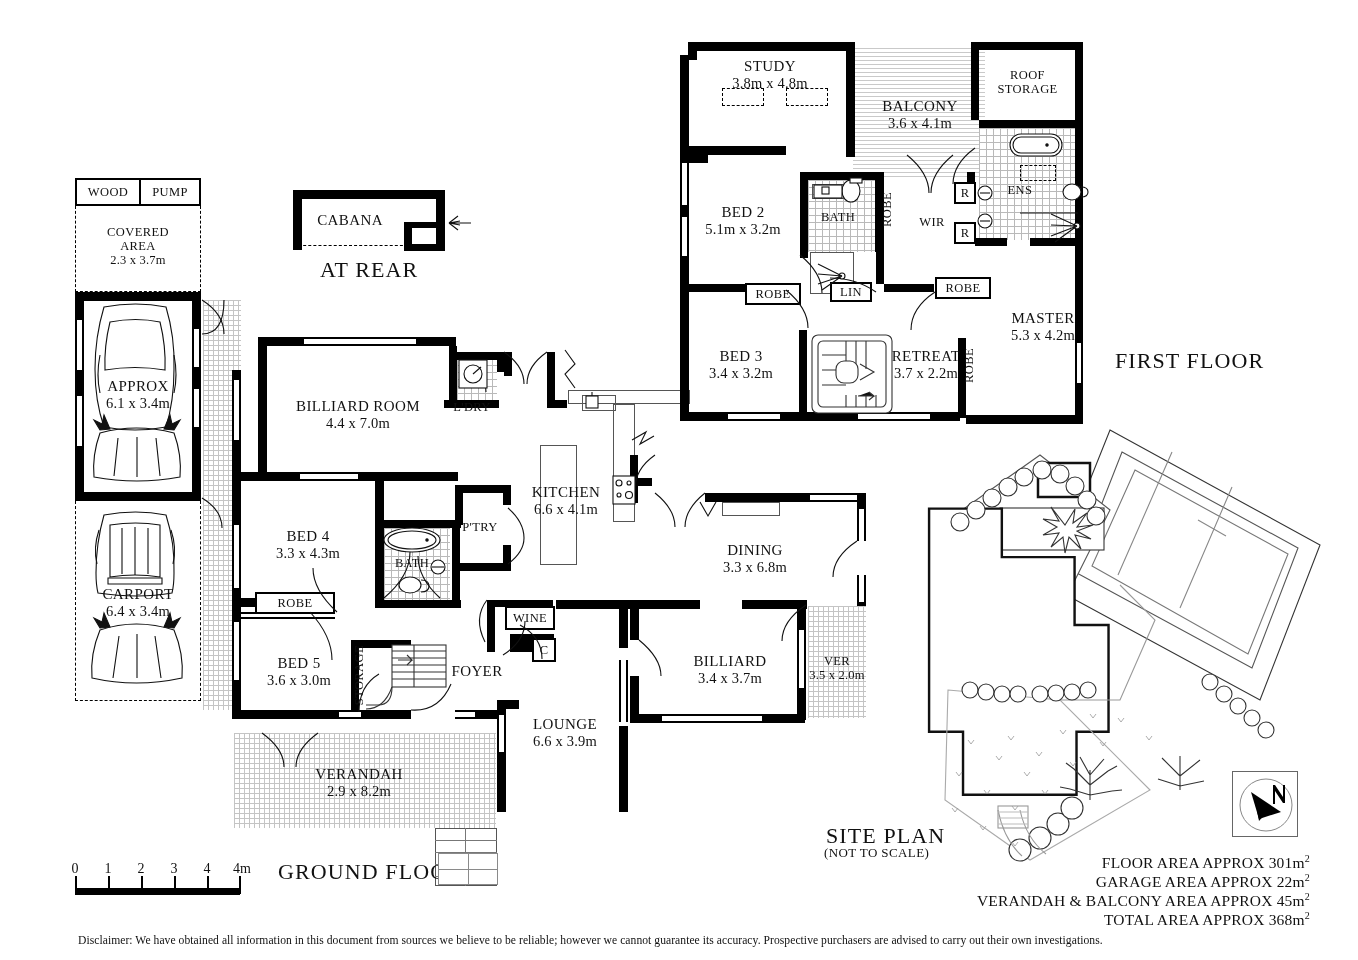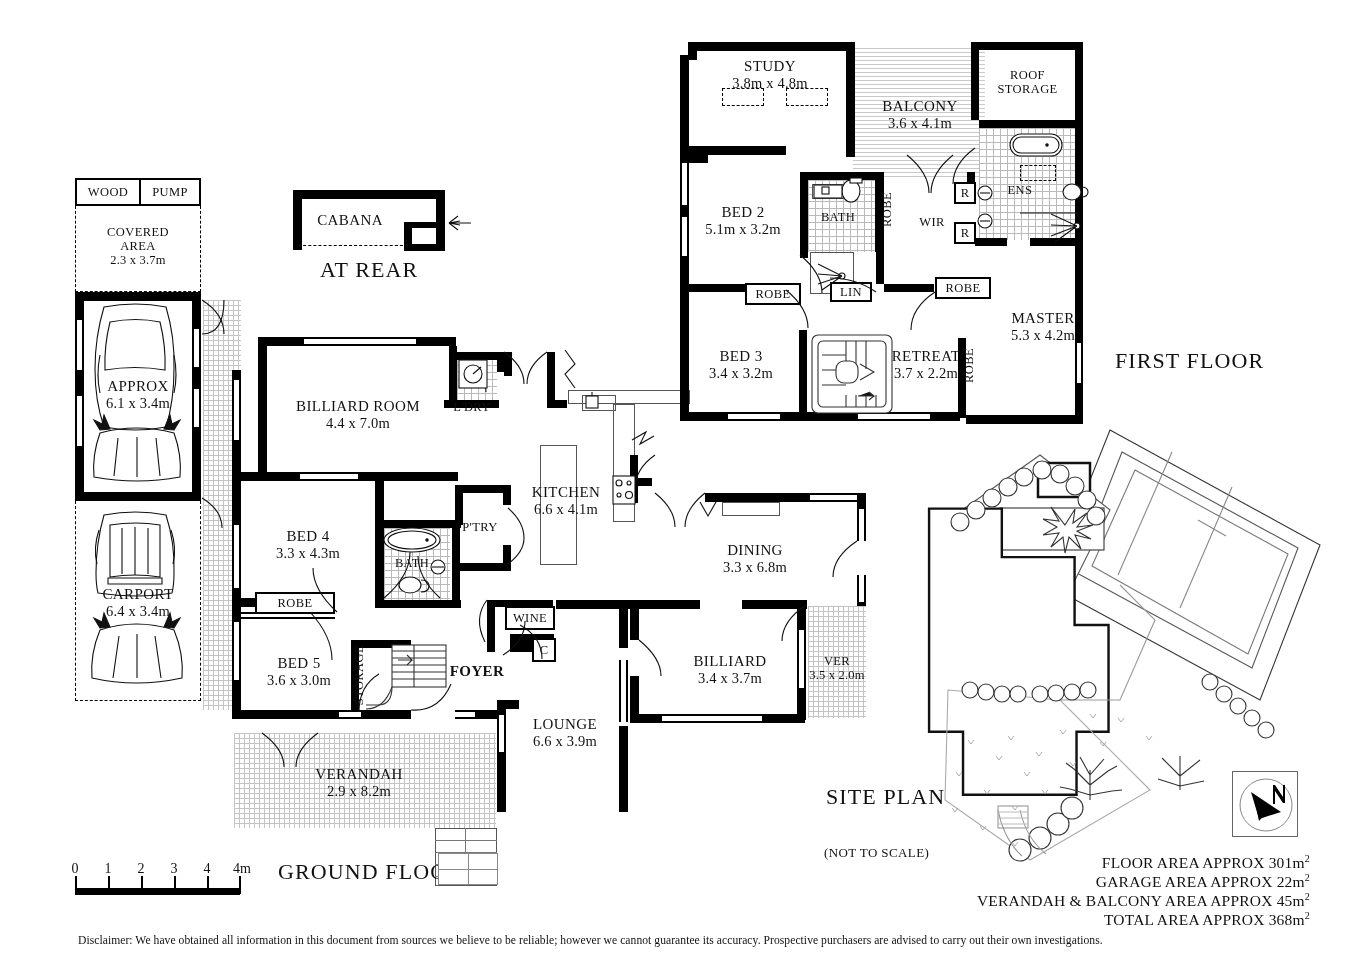--- a/index.html
+++ b/index.html
@@ -185,21 +185,21 @@
       <span class="nm">BED 5</span>
       <span class="dm">3.6 x 3.0m</span>
     </div>
 
     <div class="wall" style="left:351px;top:640px;width:8px;height:78px;"></div>
     <div class="wall" style="left:351px;top:640px;width:60px;height:8px;"></div>
     <div class="lbl lblsm vert" style="left:352px;top:645px;width:16px;">
       <span class="nm">STORAGE</span>
     </div>
 
-    <div class="lbl" style="left:437px;top:663px;width:80px;font-weight:bold;">
+    <div class="lbl" style="left:437px;top:663px;width:80px;">
       <span class="nm">FOYER</span>
     </div>
 
     <div class="wall" style="left:359px;top:710px;width:52px;height:9px;"></div>
     <div class="winH" style="left:339px;top:710px;width:22px;height:9px;"></div>
     <div class="winH" style="left:455px;top:710px;width:22px;height:9px;"></div>
     <div class="wall" style="left:475px;top:710px;width:22px;height:9px;"></div>
     <div class="lbl lblsm" style="left:440px;top:738px;width:62px;">
       <span class="nm">ENTRY</span>
     </div>
@@ -400,21 +400,21 @@
     <div class="lbl" style="left:1005px;top:521px;width:84px;">
       <span class="nm">POOL</span>
     </div>
     <div class="lbl" style="left:985px;top:629px;width:104px;">
       <span class="nm">RESIDENCE</span>
     </div>
     <div class="lbl" style="left:1138px;top:529px;width:82px;">
       <span class="nm">TENNIS</span>
       <span class="nm">COURT</span>
     </div>
-    <div class="title" style="left:826px;top:784px;">SITE PLAN</div>
+    <div class="title" style="left:826px;top:823px;">SITE PLAN</div>
     <div class="subtitle" style="left:824px;top:845px;">(NOT TO SCALE)</div>
   </div>
 
   <div id="compass" style="left:1232px;top:771px;width:66px;height:66px;">
     <svg viewBox="0 0 66 66" width="66" height="66" aria-hidden="true">
       <circle cx="33" cy="33" r="26" fill="none" stroke="#888" stroke-width="1"></circle>
       <path d="M18 20 L48 40 L26 47 Z" fill="#000"></path>
       <path d="M24 39 L26 49 L34 40 Z" fill="#000"></path>
       <path d="M40 13 L40 32 L42 32 L42 19 L50 31 L52 31 L52 13 L50 13 L50 25 L42 13 Z" fill="#000"></path>
     </svg>

